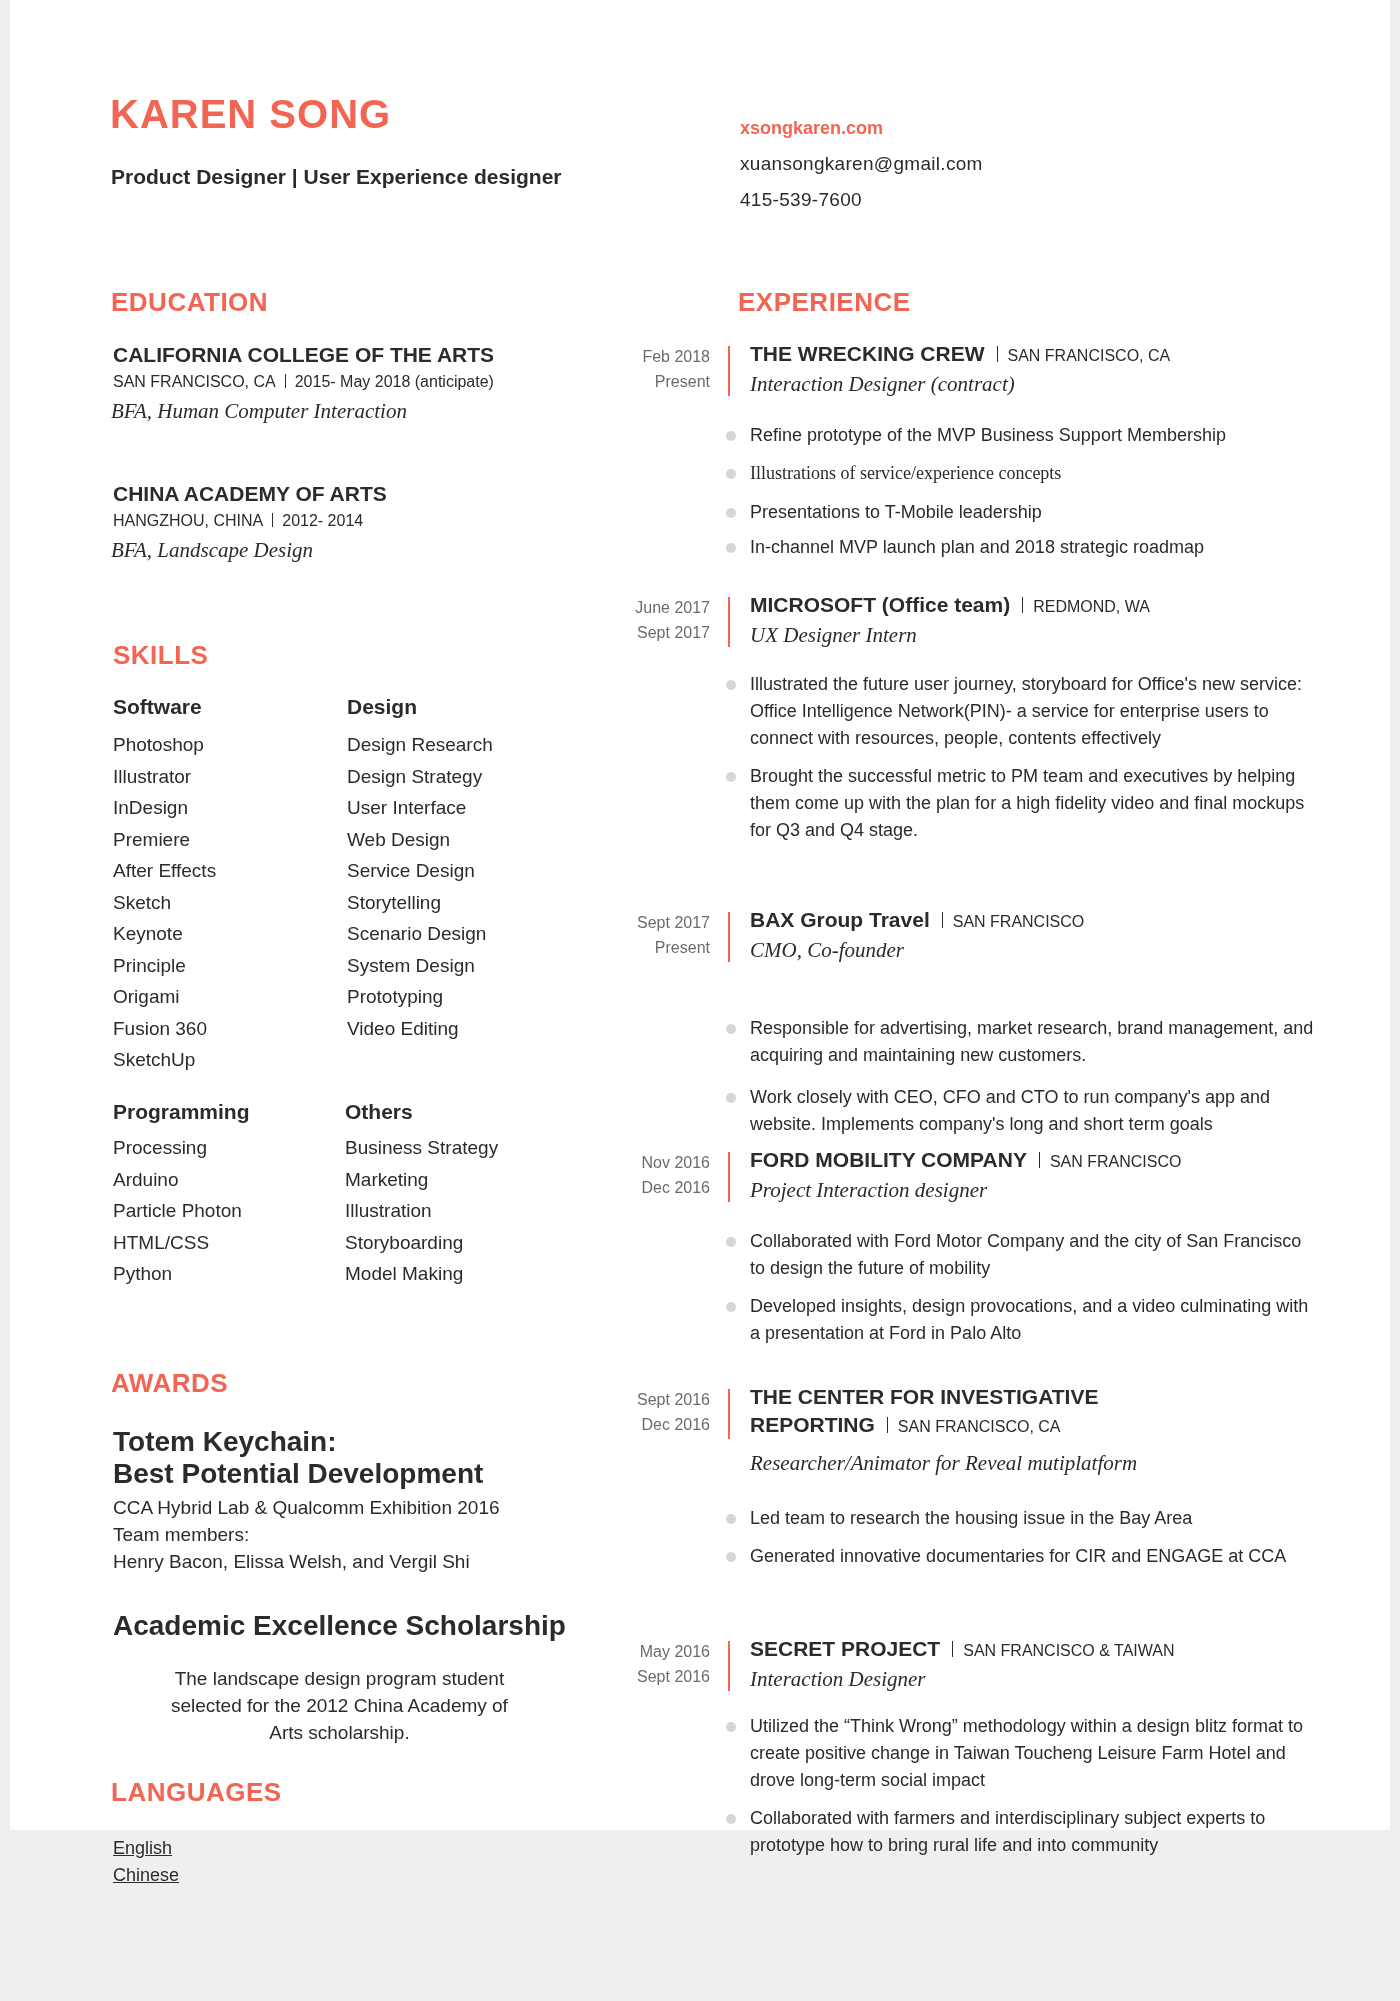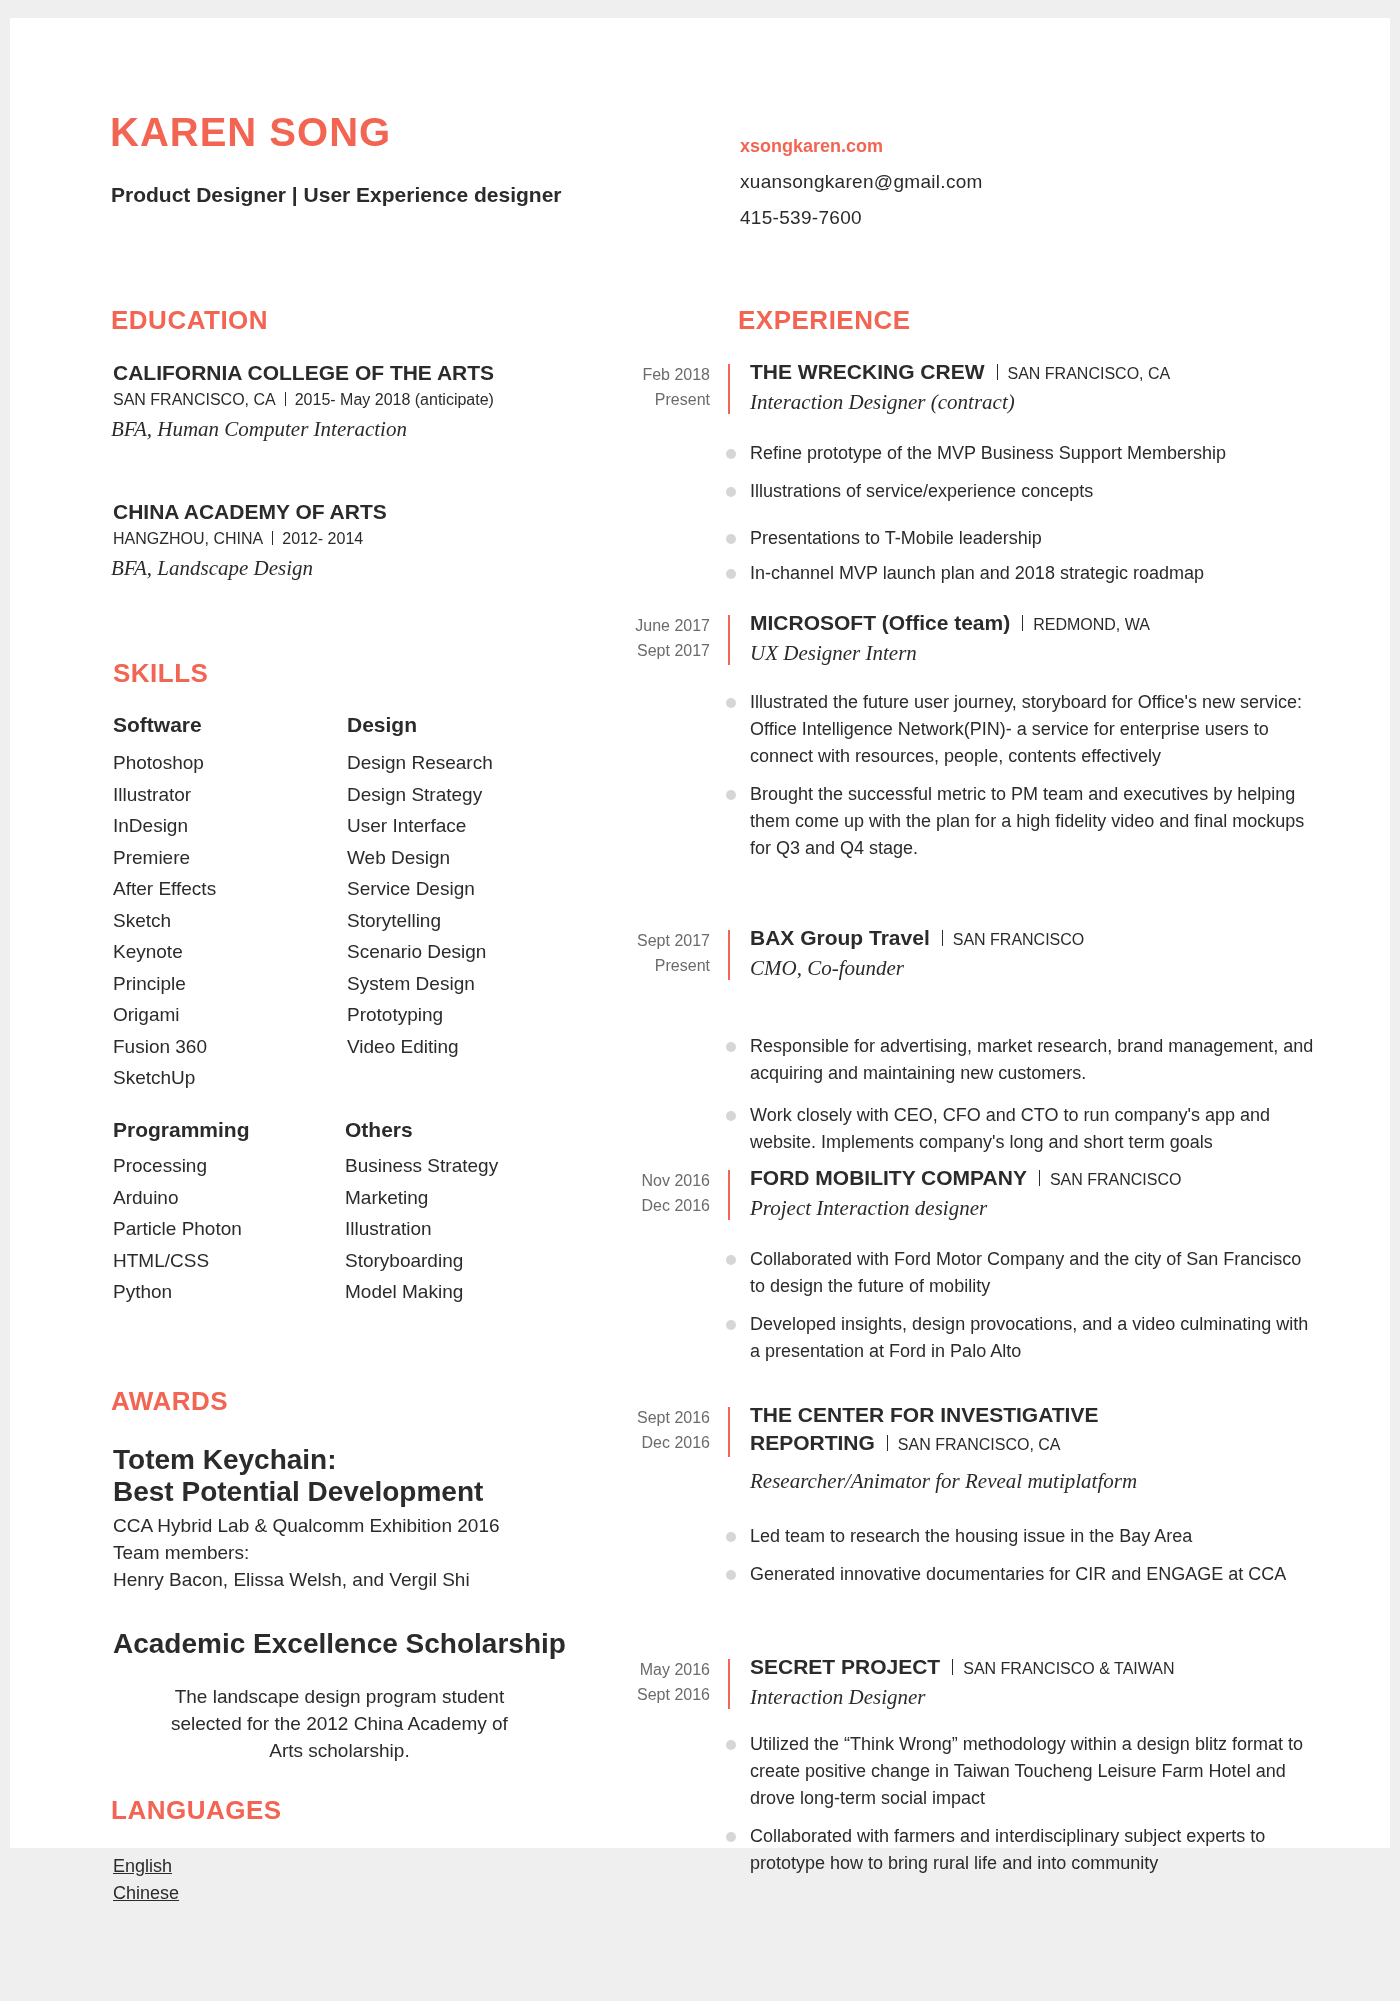--- a/index.html
+++ b/index.html
@@ -5,21 +5,21 @@
   html, body { margin: 0; padding: 0; }
   body {
     width: 1400px; height: 2001px;
     background: #efefef;
     font-family: "Liberation Sans", "DejaVu Sans", sans-serif;
     color: #2b2b2b;
     position: relative;
     overflow: hidden;
   }
   .sheet {
-    position: absolute; left: 10px; top: 18px;
+    position: absolute; left: 10px; top: 0;
     width: 1380px; height: 1830px;
     background: #ffffff;
   }
   .abs { position: absolute; }
 
   .name { left: 100px; top: 92px; font-size: 40px; font-weight: bold; letter-spacing: 1px; color: #f26552; }
   .tagline { left: 101px; top: 165px; font-size: 21px; font-weight: bold; color: #2b2b2b; }
   .website { left: 730px; top: 118px; font-size: 18px; font-weight: bold; color: #f26552; }
   .email { left: 730px; top: 153px; font-size: 19px; color: #2b2b2b; letter-spacing: 0.3px; }
   .phone { left: 730px; top: 189px; font-size: 19px; color: #2b2b2b; letter-spacing: 0.3px; }
@@ -174,21 +174,21 @@
       <div>Feb 2018</div>
       <div>Present</div>
     </div>
     <div class="bar" style="height:50px;"></div>
     <div class="head">
       <div><span class="company">THE WRECKING CREW</span><span class="loc-sep"></span><span class="loc">SAN FRANCISCO, CA</span></div>
       <div class="role">Interaction Designer (contract)</div>
     </div>
     <ul class="bullets" style="top:80px;">
       <li><span class="dot"></span><span>Refine prototype of the MVP Business Support Membership</span></li>
-      <li style="margin-bottom:20px;"><span class="dot"></span><span>Illustrations of service/experience concepts</span></li>
+      <li style="margin-bottom:12px;font-family:Liberation Serif, serif;"><span class="dot"></span><span>Illustrations of service/experience concepts</span></li>
       <li style="margin-bottom:8px;"><span class="dot"></span><span>Presentations to T-Mobile leadership</span></li>
       <li><span class="dot"></span><span>In-channel MVP launch plan and 2018 strategic roadmap</span></li>
     </ul>
   </div>
 
   <div class="job" style="top:593px;">
     <div class="dates">
       <div>June 2017</div>
       <div>Sept 2017</div>
     </div>

